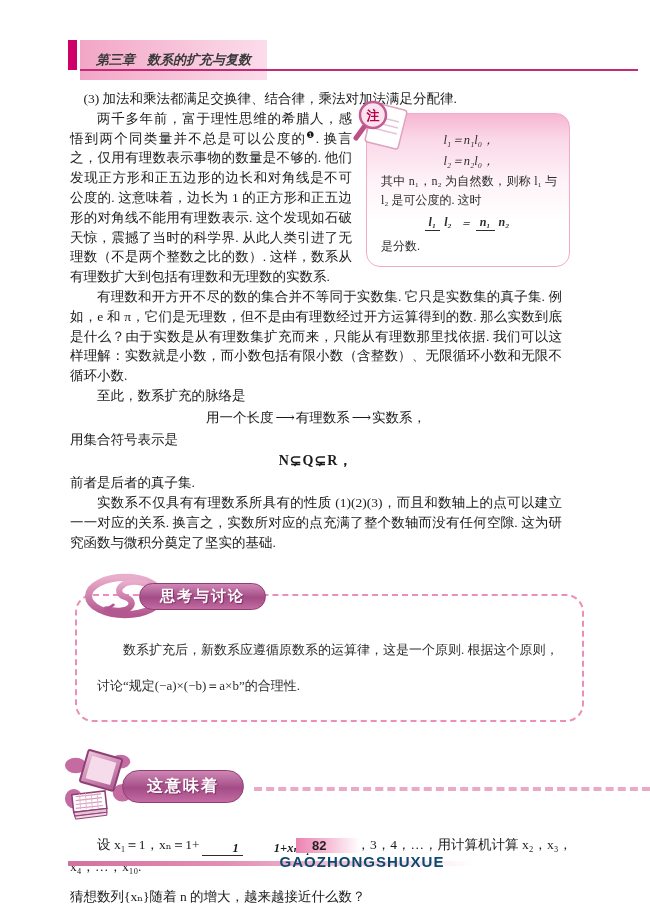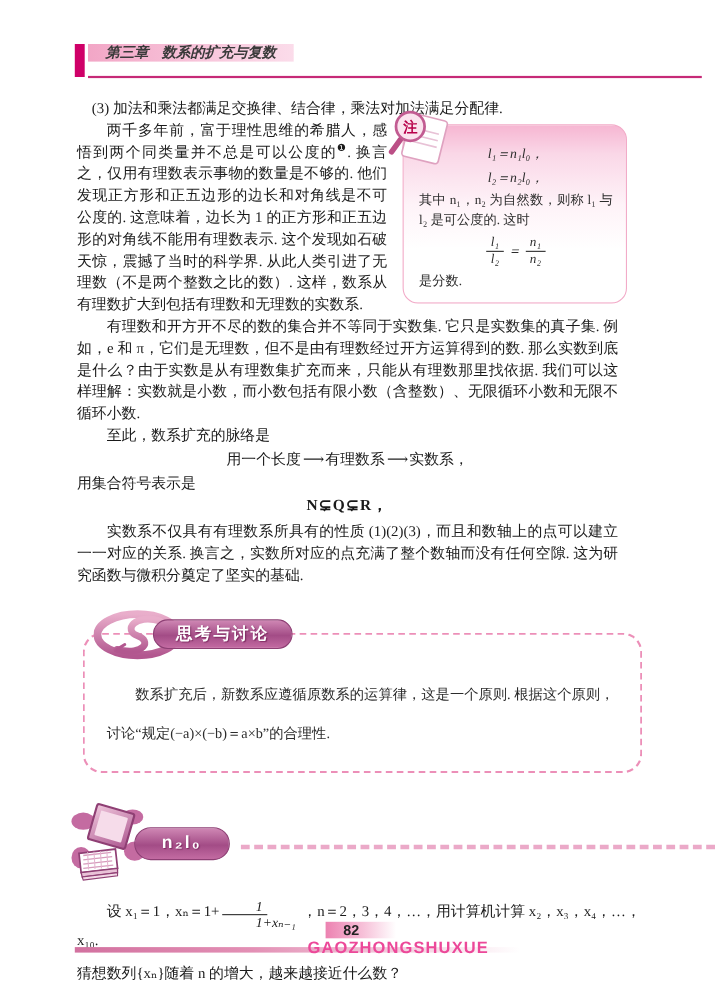--- a/index.html
+++ b/index.html
@@ -5,21 +5,21 @@
   * { margin:0; padding:0; box-sizing:border-box; }
   body { background:#fff; }
   .page {
     position:relative; width:650px; height:912px; background:#ffffff;
     font-family:"Liberation Serif","DejaVu Serif",serif; color:#1a1a1a; overflow:hidden;
   }
   
   .chapter-header { position:relative; margin:40px 12px 0 68px; height:34px; }
   .accent-bar { position:absolute; left:0; top:0; width:9px; height:30px; background:#cf0068; }
   .chapter-box {
-    position:absolute; left:12px; top:0; height:16px; padding:2px 16px;
+    position:absolute; left:12px; top:0; height:40px; padding:2px 16px;
     background:linear-gradient(90deg,#f2a6c6 0%,#f9cde0 70%,#fbdcea 100%);
     font-family:"Liberation Sans","DejaVu Sans",sans-serif;
     font-style:italic; font-weight:bold; font-size:13px; color:#3a3a3a;
     display:flex; gap:12px; align-items:center; white-space:nowrap;
   }
   .header-rule { position:absolute; left:12px; right:0; top:29px; height:2px; background:#c62a77; }
 
   
   .content { margin:15px 88px 0 70px; font-size:13.5px; line-height:19.8px; text-align:justify; }
   .body-para { text-indent:2em; }
@@ -32,21 +32,21 @@
     float:right; width:204px; margin:4px -8px 10px 14px; position:relative;
     border:1.5px solid #f2abc8; border-radius:14px;
     background:linear-gradient(180deg,#f6b6d2 0%,#fad7e7 16%,#fef3f8 45%,#ffffff 70%);
     padding:16px 12px 10px 14px;
     font-size:12px; line-height:19px; color:#2c2c2c; text-align:justify;
   }
   .note-box .note-text { text-indent:0; }
   .note-box .note-text.first { text-indent:2em; }
   .note-eq { text-align:center; font-style:italic; font-size:12.5px; padding:1px 0; }
   .note-frac-line { display:flex; justify-content:center; align-items:center; gap:4px; padding:4px 0; font-style:italic; }
-  .frac { display:inline-flex; flex-direction:column; align-items:flex-start; vertical-align:middle; line-height:1.15; font-style:italic; }
+  .frac { display:inline-flex; flex-direction:row; align-items:center; vertical-align:middle; line-height:1.15; font-style:italic;font-weight:bold; }
   .frac .num { padding:0 4px; border-bottom:1px solid #2c2c2c; }
   .frac .den { padding:0 4px; }
   .note-icon { position:absolute; left:-16px; top:-20px; width:62px; height:62px; }
 
   
   .flow-line { text-align:center; margin:2px 0; }
   .flow-line .arrow { padding:0 2px; letter-spacing:-1px; }
   .set-line { text-align:center; font-weight:bold; font-size:14px; letter-spacing:1px; margin:2px 0; }
 
   
@@ -86,21 +86,21 @@
   
   .page-footer { position:absolute; left:68px; top:838px; width:520px; }
   .footer-row { display:flex; align-items:center; height:22px;flex-direction:column; }
   .page-num-box {
     width:64px; height:22px; background:linear-gradient(90deg,#ec82b1 0%,#f7c3da 55%,#ffffff 100%);
     display:flex; align-items:center; padding-left:16px;
     font-family:"Liberation Sans","DejaVu Sans",sans-serif; font-weight:bold; font-size:13px; color:#222;
   }
   .watermark {
     margin-left:68px; font-family:"Liberation Sans","DejaVu Sans",sans-serif;
-    font-weight:bold; font-size:15px; letter-spacing:1px; color:#ec4899;
+    font-weight:bold; font-size:15px; letter-spacing:1px; color:#0c4a6e;
   }
   .footer-bar { margin-top:1px; height:5px; width:405px;
     background:linear-gradient(90deg,#d2719f 0%,#e390b5 40%,rgba(255,255,255,0) 100%); }
 </style>
 </head>
 <body>
 
 <div class="page">
 
   <header class="chapter-header">
@@ -147,20 +147,21 @@
     <p class="body-para">有理数和开方开不尽的数的集合并不等同于实数集. 它只是实数集的真子集. 例如，e 和 π，它们是无理数，但不是由有理数经过开方运算得到的数. 那么实数到底是什么？由于实数是从有理数集扩充而来，只能从有理数那里找依据. 我们可以这样理解：实数就是小数，而小数包括有限小数（含整数）、无限循环小数和无限不循环小数.</p>
 
     <p class="body-para">至此，数系扩充的脉络是</p>
 
     <div class="flow-line">
       <span>用一个长度</span><span class="arrow">⟶</span><span>有理数系</span><span class="arrow">⟶</span><span>实数系</span><span>，</span>
     </div>
 
     <p class="body-para no-indent">用集合符号表示是</p>
     <div class="set-line">N⊊Q⊊R，</div>
+    <p class="body-para no-indent">前者是后者的真子集.</p>
 
     <p class="body-para">实数系不仅具有有理数系所具有的性质 (1)(2)(3)，而且和数轴上的点可以建立一一对应的关系. 换言之，实数所对应的点充满了整个数轴而没有任何空隙. 这为研究函数与微积分奠定了坚实的基础.</p>
   </main>
 
   <section class="discussion-box">
     <div class="banner">
       <svg class="swirl" viewBox="0 0 90 52">
         <defs>
           <linearGradient id="sg" x1="0" y1="0" x2="0" y2="1">
             <stop offset="0" stop-color="#e9aecb"></stop>
@@ -204,21 +205,21 @@
         <rect x="22" y="6" width="36" height="34" rx="2" transform="rotate(16 40 23)" fill="url(#bookg2)" stroke="#8f3f74" stroke-width="2"></rect>
         <rect x="27" y="11" width="26" height="24" rx="1" transform="rotate(16 40 23)" fill="#f6dcea" stroke="#b express" stroke-opacity="0"></rect>
         <g>
           <path d="M10 48 L44 44 L46 62 L12 66 Z" fill="#ffffff" stroke="#8f3f74" stroke-width="1.6"></path>
           <path d="M14 50 l26 -3 M14 54 l27 -3 M14 58 l27 -3 M14 62 l28 -3" stroke="#d79bbd" stroke-width="1.2"></path>
           <path d="M18 47 l1 16 M24 46.5 l1 16 M30 46 l1 16 M36 45.5 l1 16" stroke="#e4b5cf" stroke-width="1"></path>
           <path d="M12 66 L46 62 L46 66 L13 70 Z" fill="#e9c2d7" stroke="#8f3f74" stroke-width="1.2"></path>
           <path d="M13 70 L46 66 L46 69 L14 73 Z" fill="#f3d8e6" stroke="#8f3f74" stroke-width="1"></path>
         </g>
       </svg>
-      <span class="pill-big">n₂l₀</span>
+      <span class="pill-big">这意味着</span>
       <span class="dash-line"></span>
     </div>
 
     <div class="formula-block">
       <span class="formula-line">
         <span>设 x₁＝1，xₙ＝1+</span><span class="frac">
             <span class="num">1</span>
             <span class="den">1+xₙ₋₁</span>
           </span><span>，n＝2，3，4，…，用计算机计算 x₂，x₃，x₄，…，x₁₀.</span>
       </span>

